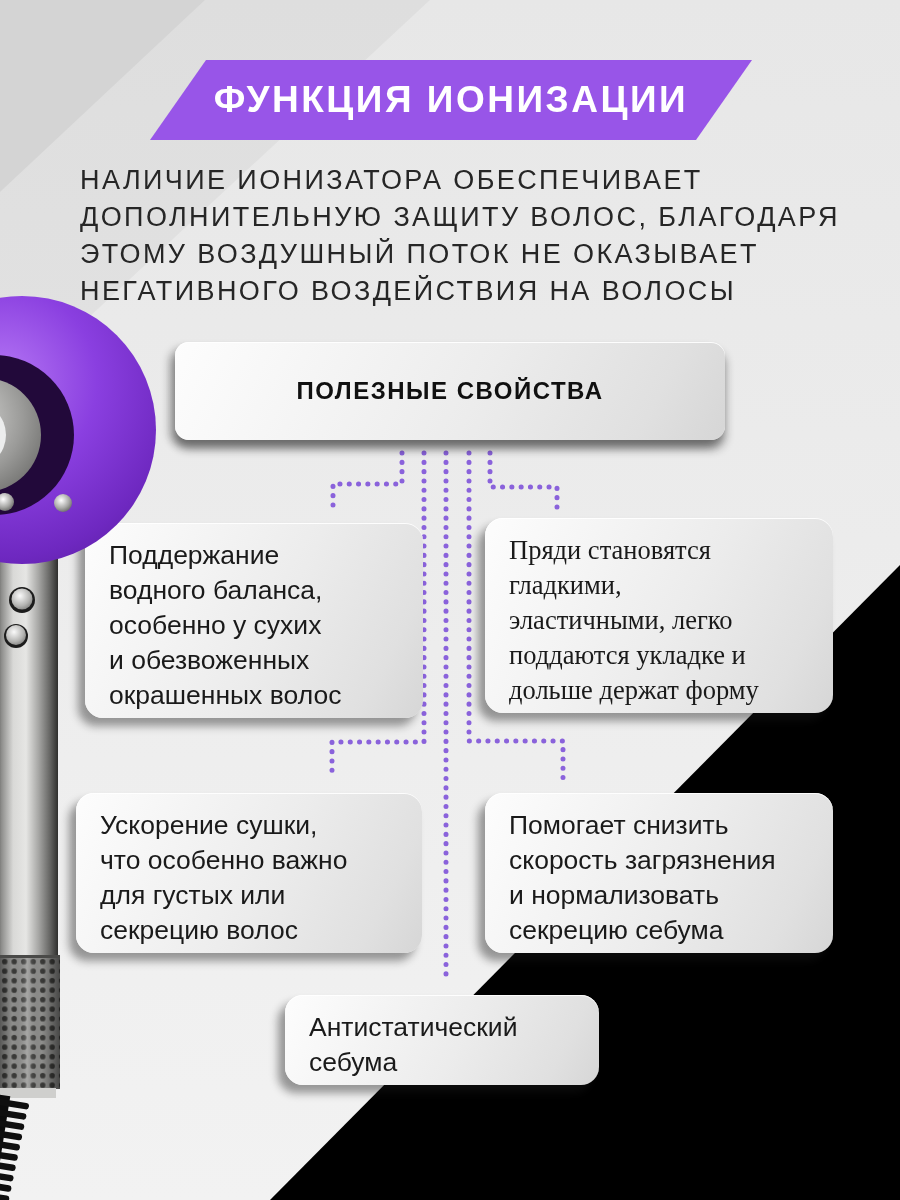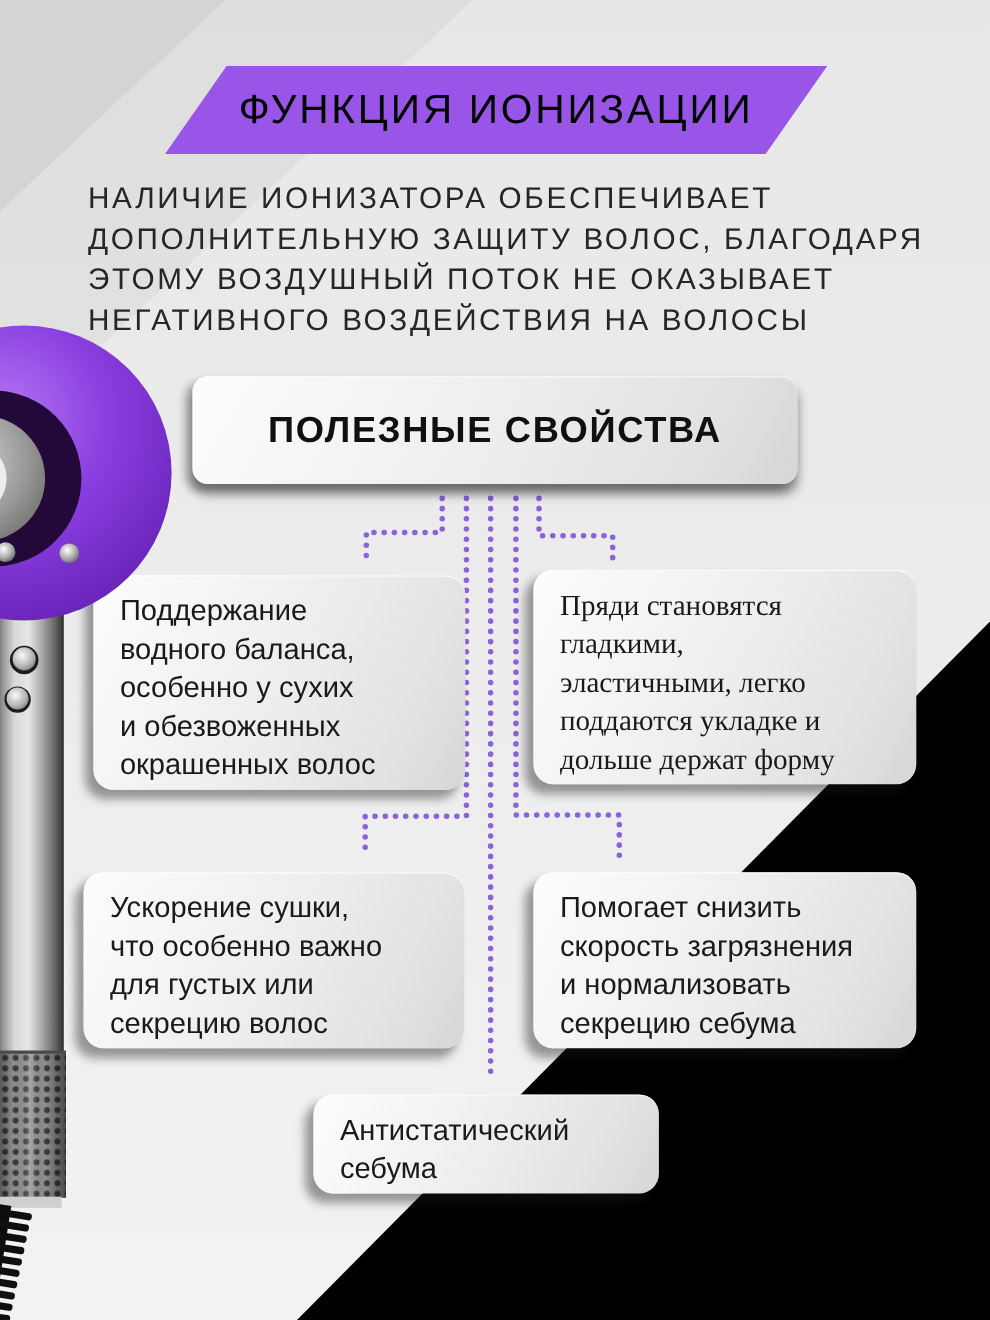--- a/index.html
+++ b/index.html
@@ -10,34 +10,34 @@
   }
   .band1{position:absolute;left:0;top:0;width:420px;height:400px;
     clip-path:polygon(0 0,205px 0,0 192px);background:#dcdcdc;}
   .band2{position:absolute;left:0;top:0;width:520px;height:520px;
     clip-path:polygon(0 0,430px 0,0 400px);background:rgba(0,0,0,0.035);}
   .black-triangle{position:absolute;left:270px;top:565px;width:630px;height:635px;
     background:#000;clip-path:polygon(100% 0,100% 100%,0 100%);}
   .banner{position:absolute;left:150px;top:60px;width:602px;height:80px;
     background:#9855E8;clip-path:polygon(56px 0,100% 0,calc(100% - 56px) 100%,0 100%);
     display:flex;align-items:center;justify-content:center;}
-  .banner-text{color:#000000;font-size:37px;font-weight:normal;letter-spacing:2.5px;white-space:nowrap;}
+  .banner-text{color:#ffffff;font-size:37px;font-weight:bold;letter-spacing:2.5px;white-space:nowrap;}
   .intro{position:absolute;left:80px;top:162px;width:815px;
     font-size:27px;line-height:37px;letter-spacing:2.4px;color:#262626;
     white-space:pre-line;}
   .connectors{position:absolute;left:0;top:0;width:900px;height:1200px;pointer-events:none;}
   .panel{
     background:linear-gradient(118deg,#fdfdfd 0%,#ececec 55%,#e0e0e0 85%,#d6d6d6 100%);
     box-shadow:-7px 8px 9px rgba(25,25,25,.42), inset 0 1px 0 rgba(255,255,255,.9);
   }
   .title-box{position:absolute;left:175px;top:342px;width:550px;height:98px;
     border-radius:14px;display:flex;align-items:center;justify-content:center;
     box-shadow:0 9px 10px rgba(20,20,20,.45),-6px 6px 8px rgba(20,20,20,.28), inset 0 1px 0 rgba(255,255,255,.9);
     background:linear-gradient(118deg,#fdfdfd 0%,#ececec 55%,#e0e0e0 85%,#d6d6d6 100%);}
-  .title-text{font-size:33px;font-weight:bold;letter-spacing:1.5px;color:#101010;white-space:nowrap;}
+  .title-text{font-size:24px;font-weight:bold;letter-spacing:1.5px;color:#101010;white-space:nowrap;}
   .benefit{position:absolute;border-radius:18px;padding:15px 24px 5px;
     font-size:26.5px;line-height:35px;color:#1a1a1a;white-space:pre-line;}
   .b1{left:85px;top:523px;width:290px;}
   .b2{left:485px;top:518px;width:300px;font-family:Liberation Serif, serif;}
   .b3{left:76px;top:793px;width:298px;}
   .b4{left:485px;top:793px;width:300px;}
   .b5{left:285px;top:995px;width:266px;}
   .dryer{position:absolute;left:0;top:292px;width:170px;height:908px;}
 </style>
 </head>

